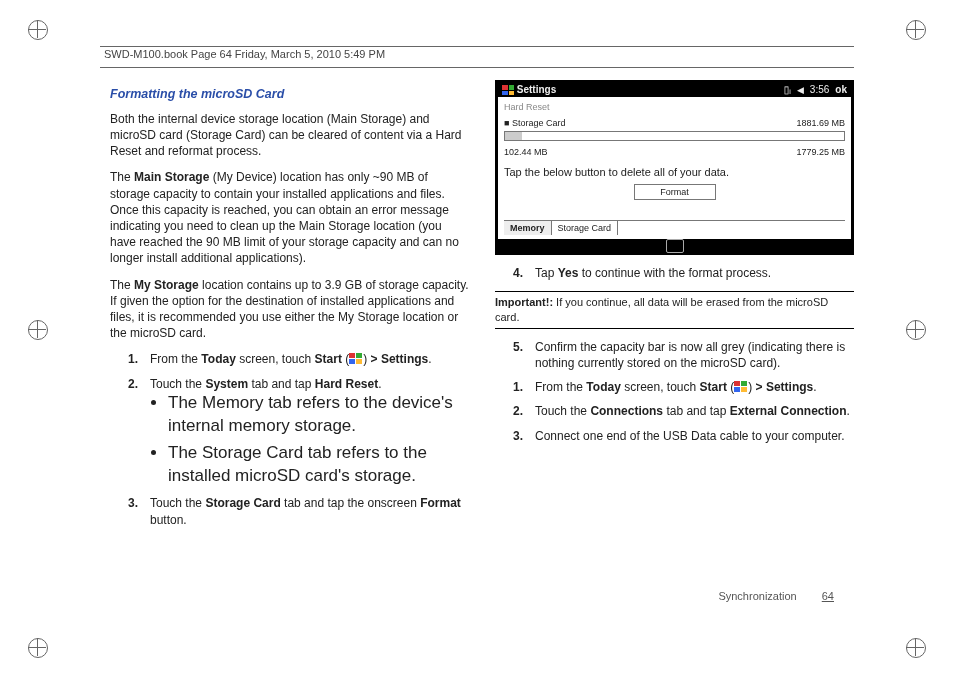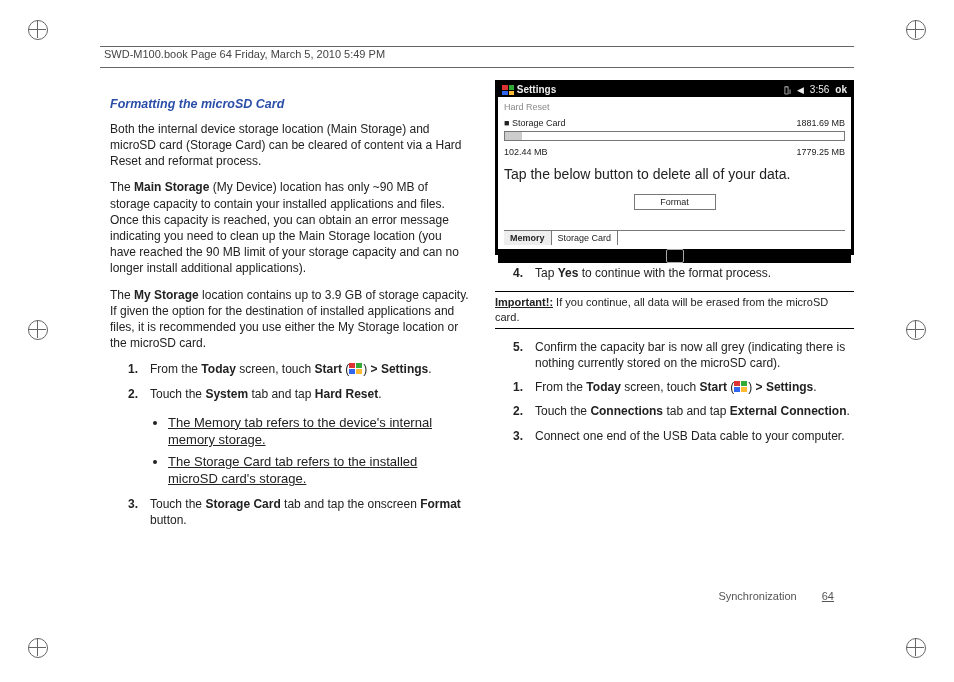--- a/index.html
+++ b/index.html
@@ -55,21 +55,21 @@
     flex: 1;
     font-size: 12px;
     line-height: 1.35;
     color: #222;
   }
   .section-head {
     color: #2a4ea8;
     font-style: italic;
     font-weight: bold;
     font-size: 12.5px;
-    margin: 16px 0 8px 0;
+    margin: 6px 0 8px 0;
   }
   p { margin: 4px 0 10px 0; }
   .bold { font-weight: bold; }
   ol.steps {
     list-style: none;
     padding: 0;
     margin: 4px 0 0 18px;
     counter-reset: step;
   }
   ol.steps > li {
@@ -79,24 +79,23 @@
     padding-left: 22px;
   }
   ol.steps > li::before {
     content: counter(step) ".";
     font-weight: bold;
     position: absolute;
     left: 0;
   }
   ol.steps ul {
     list-style: disc;
-    margin: 12px 0 0 4px;
+    margin: 0 0 0 4px;
     padding-left: 14px;
-    font-size: 13px;
-    text-decoration: underline;
+    font-size: 17px;
   }
   ol.steps ul li { margin-bottom: 4px; }
 
   .winlogo {
     display:inline-block; width:14px; height:12px; vertical-align:-2px;
     background:
       linear-gradient(#d33,#d33) 0 0/6px 5px no-repeat,
       linear-gradient(#3a3,#3a3) 7px 0/6px 5px no-repeat,
       linear-gradient(#36e,#36e) 0 6px/6px 5px no-repeat,
       linear-gradient(#fb3,#fb3) 7px 6px/6px 5px no-repeat;
@@ -121,41 +120,41 @@
     padding: 0 4px;
   }
   .ss-titlebar .winlogo { width:12px; height:10px; }
   .ss-titlebar .right { display:flex; align-items:center; gap:6px; }
   .ss-speaker { font-size:9px; }
   .ss-body { background:#fff; color:#222; flex:1; padding:4px 6px; }
   .ss-hr-label { color:#888; font-size:9px; margin-bottom:3px; }
   .ss-row { display:flex; justify-content:space-between; font-size:9px; padding:1px 0; }
   .ss-bar { height:8px; border:1px solid #777; margin:1px 0 4px 0; position:relative; background:#fff; }
   .ss-bar .fill { position:absolute; left:0; top:0; bottom:0; width:5%; background:#ccc; }
-  .ss-msg { font-size:14px; margin:6px 0 10px 0; }
+  .ss-msg { font-size:11px; margin:6px 0 4px 0; }
   .ss-format-btn {
     display:block; margin:2px auto; width:80px; text-align:center;
     border:1px solid #777; background:#fff; color:#222; font-size:9px; padding:1px 0;
   }
   .ss-tabs { border-top:1px solid #777; display:flex; font-size:9px; }
   .ss-tab { padding:1px 6px; border-right:1px solid #777; background:#eee;font-weight:bold; }
   .ss-tab.active { background:#fff; font-weight:normal; }
   .ss-bottom {
     height:18px; background:#000; display:flex; align-items:center; justify-content:center;
   }
   .ss-bottom .kb { width:16px;height:12px;border:1px solid #aaa;border-radius:2px; }
 
   .imp-box {
     border-top:1px solid #000;
     border-bottom:1px solid #000;
     padding:3px 0;
     margin:10px 0;
     font-size:11px;
   }
-  .imp-box .bold { font-weight:bold;text-decoration:underline; }
+  .imp-box .bold { font-weight:bold; }
 
   .footer {
     position:absolute;
     bottom:18px;
     right:20px;
     font-size:11px;
     color:#555;
   }
   .footer .pg { margin-left:22px;text-decoration:underline; }
 

